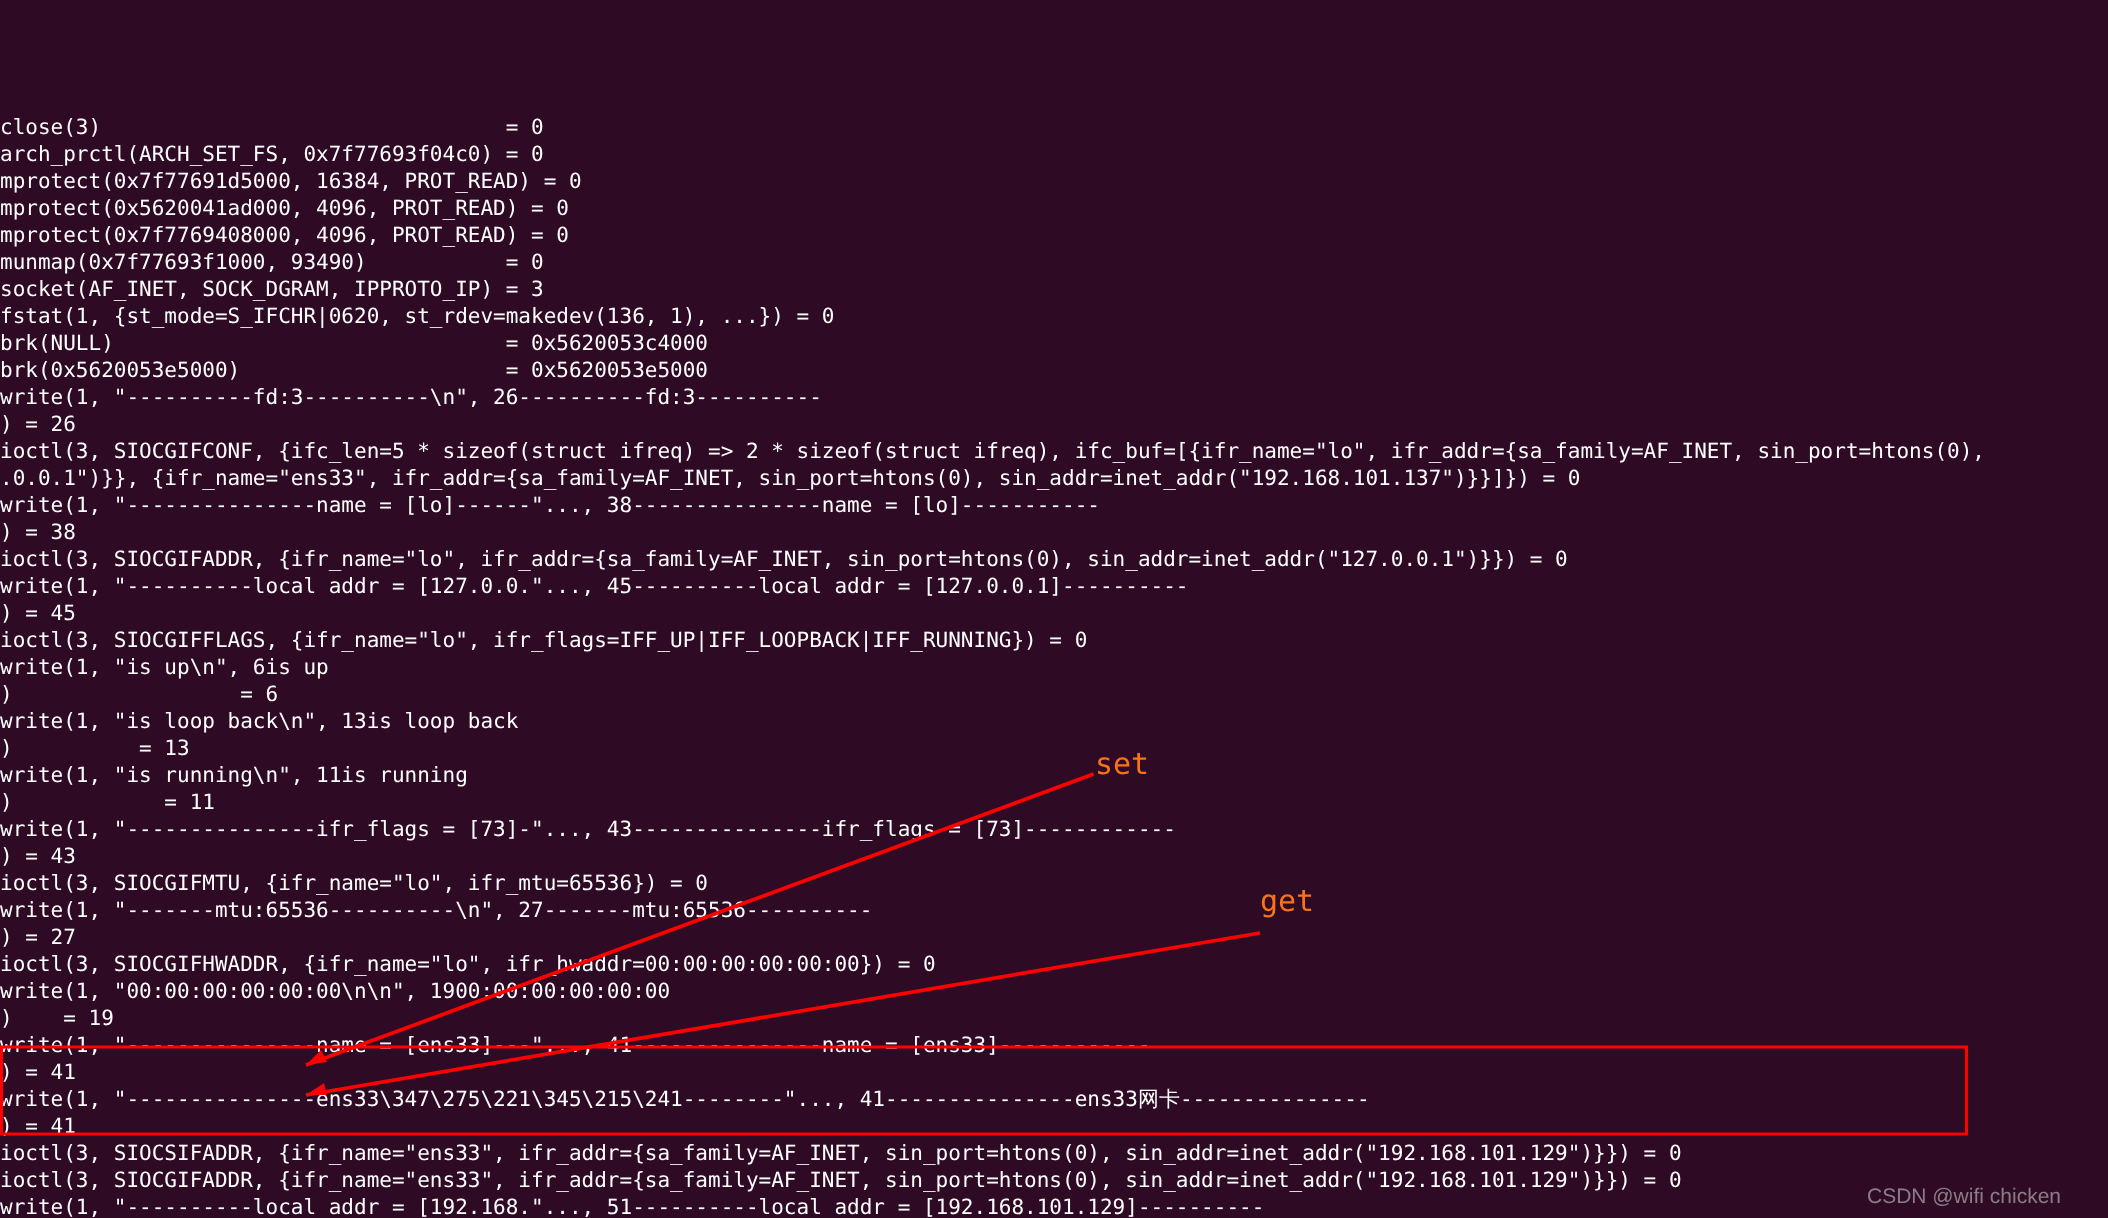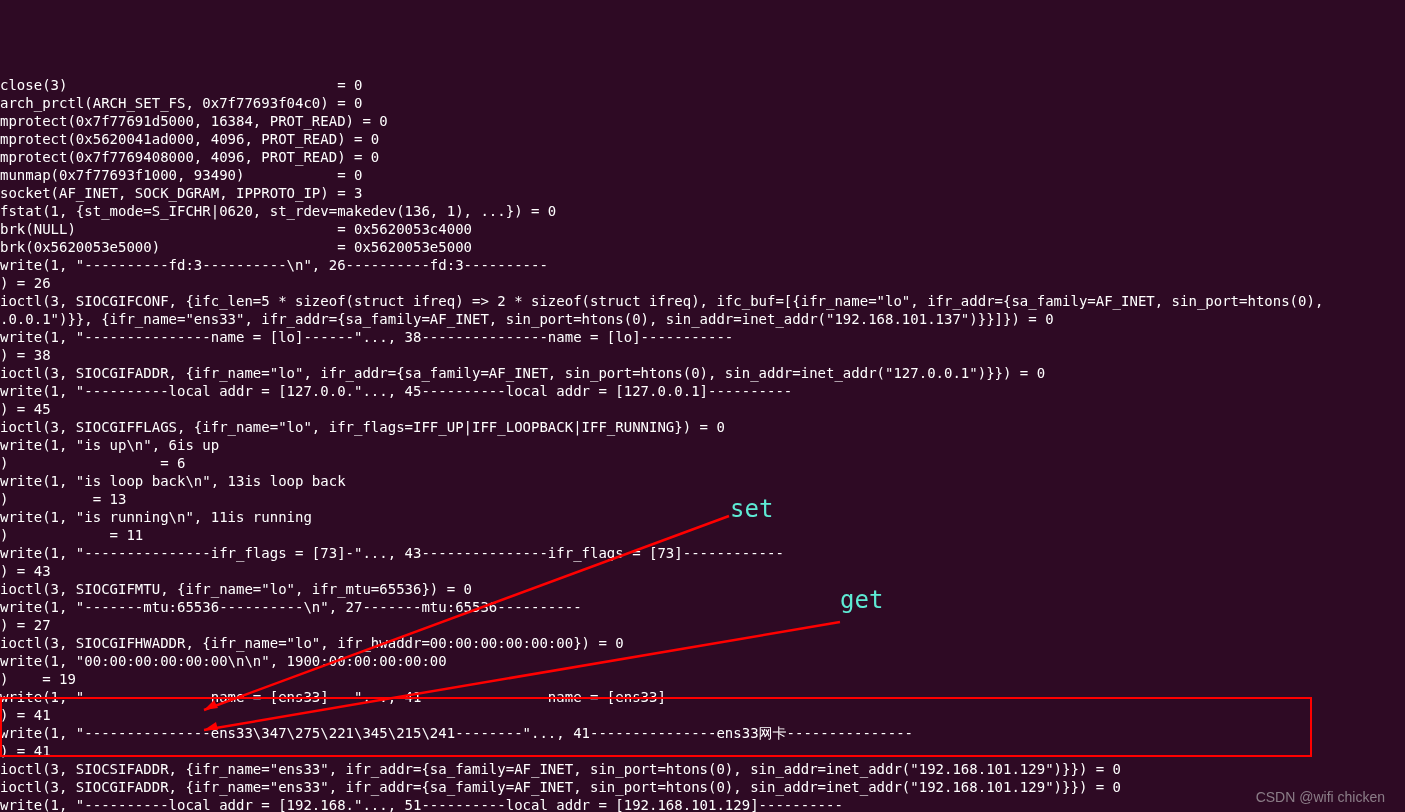--- a/index.html
+++ b/index.html
@@ -30,29 +30,29 @@
     .overlay {
       position: absolute;
       top: 0;
       left: 0;
       width: 1405px;
       height: 812px;
       pointer-events: none;
     }
     .annotation {
       position: absolute;
-      color: #5eead4;
+      color: #f97316;
       font-family: monospace;
-      font-size: 24px;
+      font-size: 20px;
       font-weight: normal;
     }
     .watermark {
       position: absolute;
       bottom: 6px;
-      right: 20px;
+      right: 31px;
       color: rgba(200,200,200,0.6);
       font-family: sans-serif;
       font-size: 14px;
     }
   </style>
 </head>
 <body>
 
 
 

